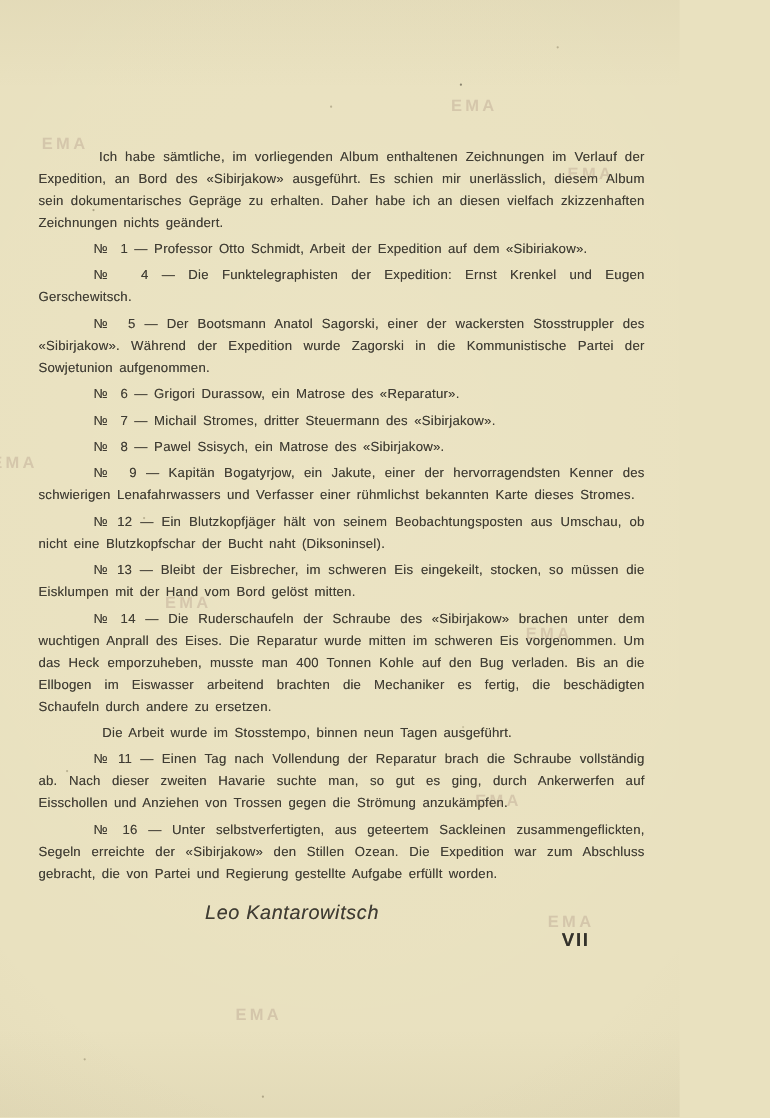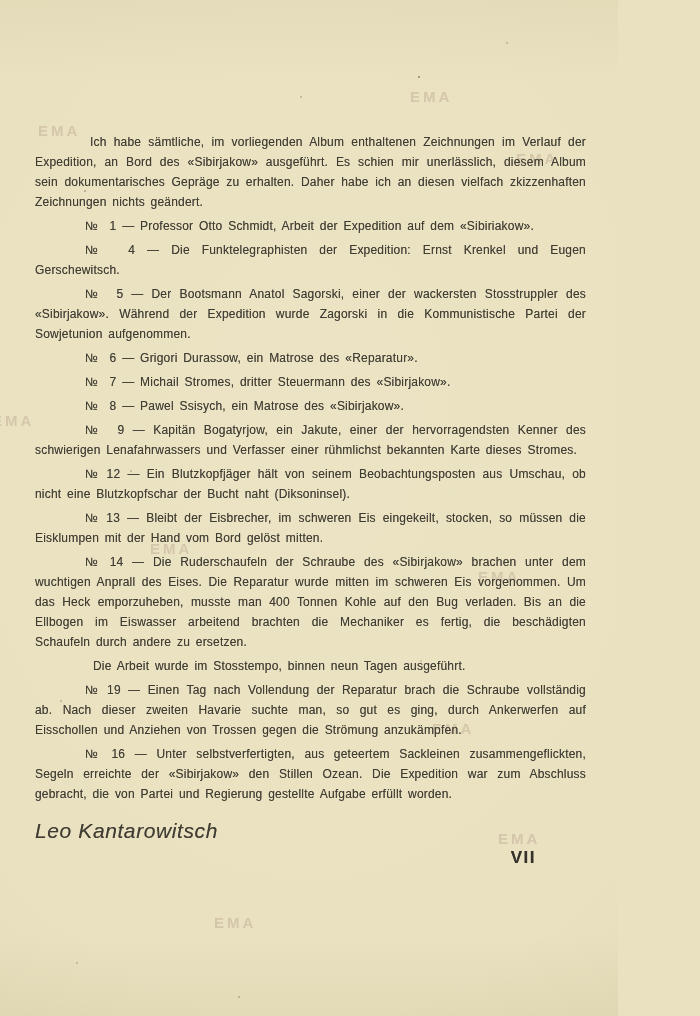--- a/index.html
+++ b/index.html
@@ -67,23 +67,23 @@
     word-spacing: 2.2px;
     letter-spacing: 0.2px;
     text-shadow: 0 0 0.45px rgba(63,60,51,0.55);
   }
   .p-intro { text-indent: 55px; margin-bottom: 8px; }
   .p-entry { text-indent: 50px; }
   .p-plain { text-indent: 58px; }
   .no { white-space: pre; }
   .signature {
     margin: 15px 90px 0 0;
-    text-align: left;
+    text-align: center;
     font-style: italic;
-    font-size: 21px;
+    font-size: 18px;
     letter-spacing: 0.6px;
     text-shadow: 0 0 0.45px rgba(63,60,51,0.5);
   }
   .page-number {
     margin: 5px 50px 0 0;
     text-align: right;
     font-weight: bold;
     font-size: 17px;
     letter-spacing: 1.5px;
     color: #34322b;
@@ -132,21 +132,21 @@
 
 
         <p class="para p-entry"><span class="no">№ 12 — </span><span>Ein Blutzkopfjäger hält von seinem Beobachtungsposten aus Umschau, ob nicht eine Blutzkopfschar der Bucht naht (Diksoninsel).</span></p>
 
         <p class="para p-entry"><span class="no">№ 13 — </span><span>Bleibt der Eisbrecher, im schweren Eis eingekeilt, stocken, so müssen die Eisklumpen mit der Hand vom Bord gelöst mitten.</span></p>
 
         <p class="para p-entry"><span class="no">№ 14 — </span><span>Die Ruderschaufeln der Schraube des «Sibirjakow» brachen unter dem wuchtigen Anprall des Eises. Die Reparatur wurde mitten im schweren Eis vorgenommen. Um das Heck emporzuheben, musste man 400 Tonnen Kohle auf den Bug verladen. Bis an die Ellbogen im Eiswasser arbeitend brachten die Mechaniker es fertig, die beschädigten Schaufeln durch andere zu ersetzen.</span></p>
 
         <p class="para p-plain"><span class="no"></span><span>Die Arbeit wurde im Stosstempo, binnen neun Tagen ausgeführt.</span></p>
 
-        <p class="para p-entry"><span class="no">№ 19 — </span><span>Einen Tag nach Vollendung der Reparatur brach die Schraube vollständig ab. Nach dieser zweiten Havarie suchte man, so gut es ging, durch Ankerwerfen auf Eisschollen und Anziehen von Trossen gegen die Strömung anzukämpfen.</span></p>
+        <p class="para p-entry"><span class="no">№ 11 — </span><span>Einen Tag nach Vollendung der Reparatur brach die Schraube vollständig ab. Nach dieser zweiten Havarie suchte man, so gut es ging, durch Ankerwerfen auf Eisschollen und Anziehen von Trossen gegen die Strömung anzukämpfen.</span></p>
 
         <p class="para p-entry"><span class="no">№ 16 — </span><span>Unter selbstverfertigten, aus geteertem Sackleinen zusammengeflickten, Segeln erreichte der «Sibirjakow» den Stillen Ozean. Die Expedition war zum Abschluss gebracht, die von Partei und Regierung gestellte Aufgabe erfüllt worden.</span></p>
       </div>
 
     <div class="signature">Leo Kantarowitsch</div>
     <div class="page-number">VII</div>
   </div>
 </div>
 
 </body></html>

